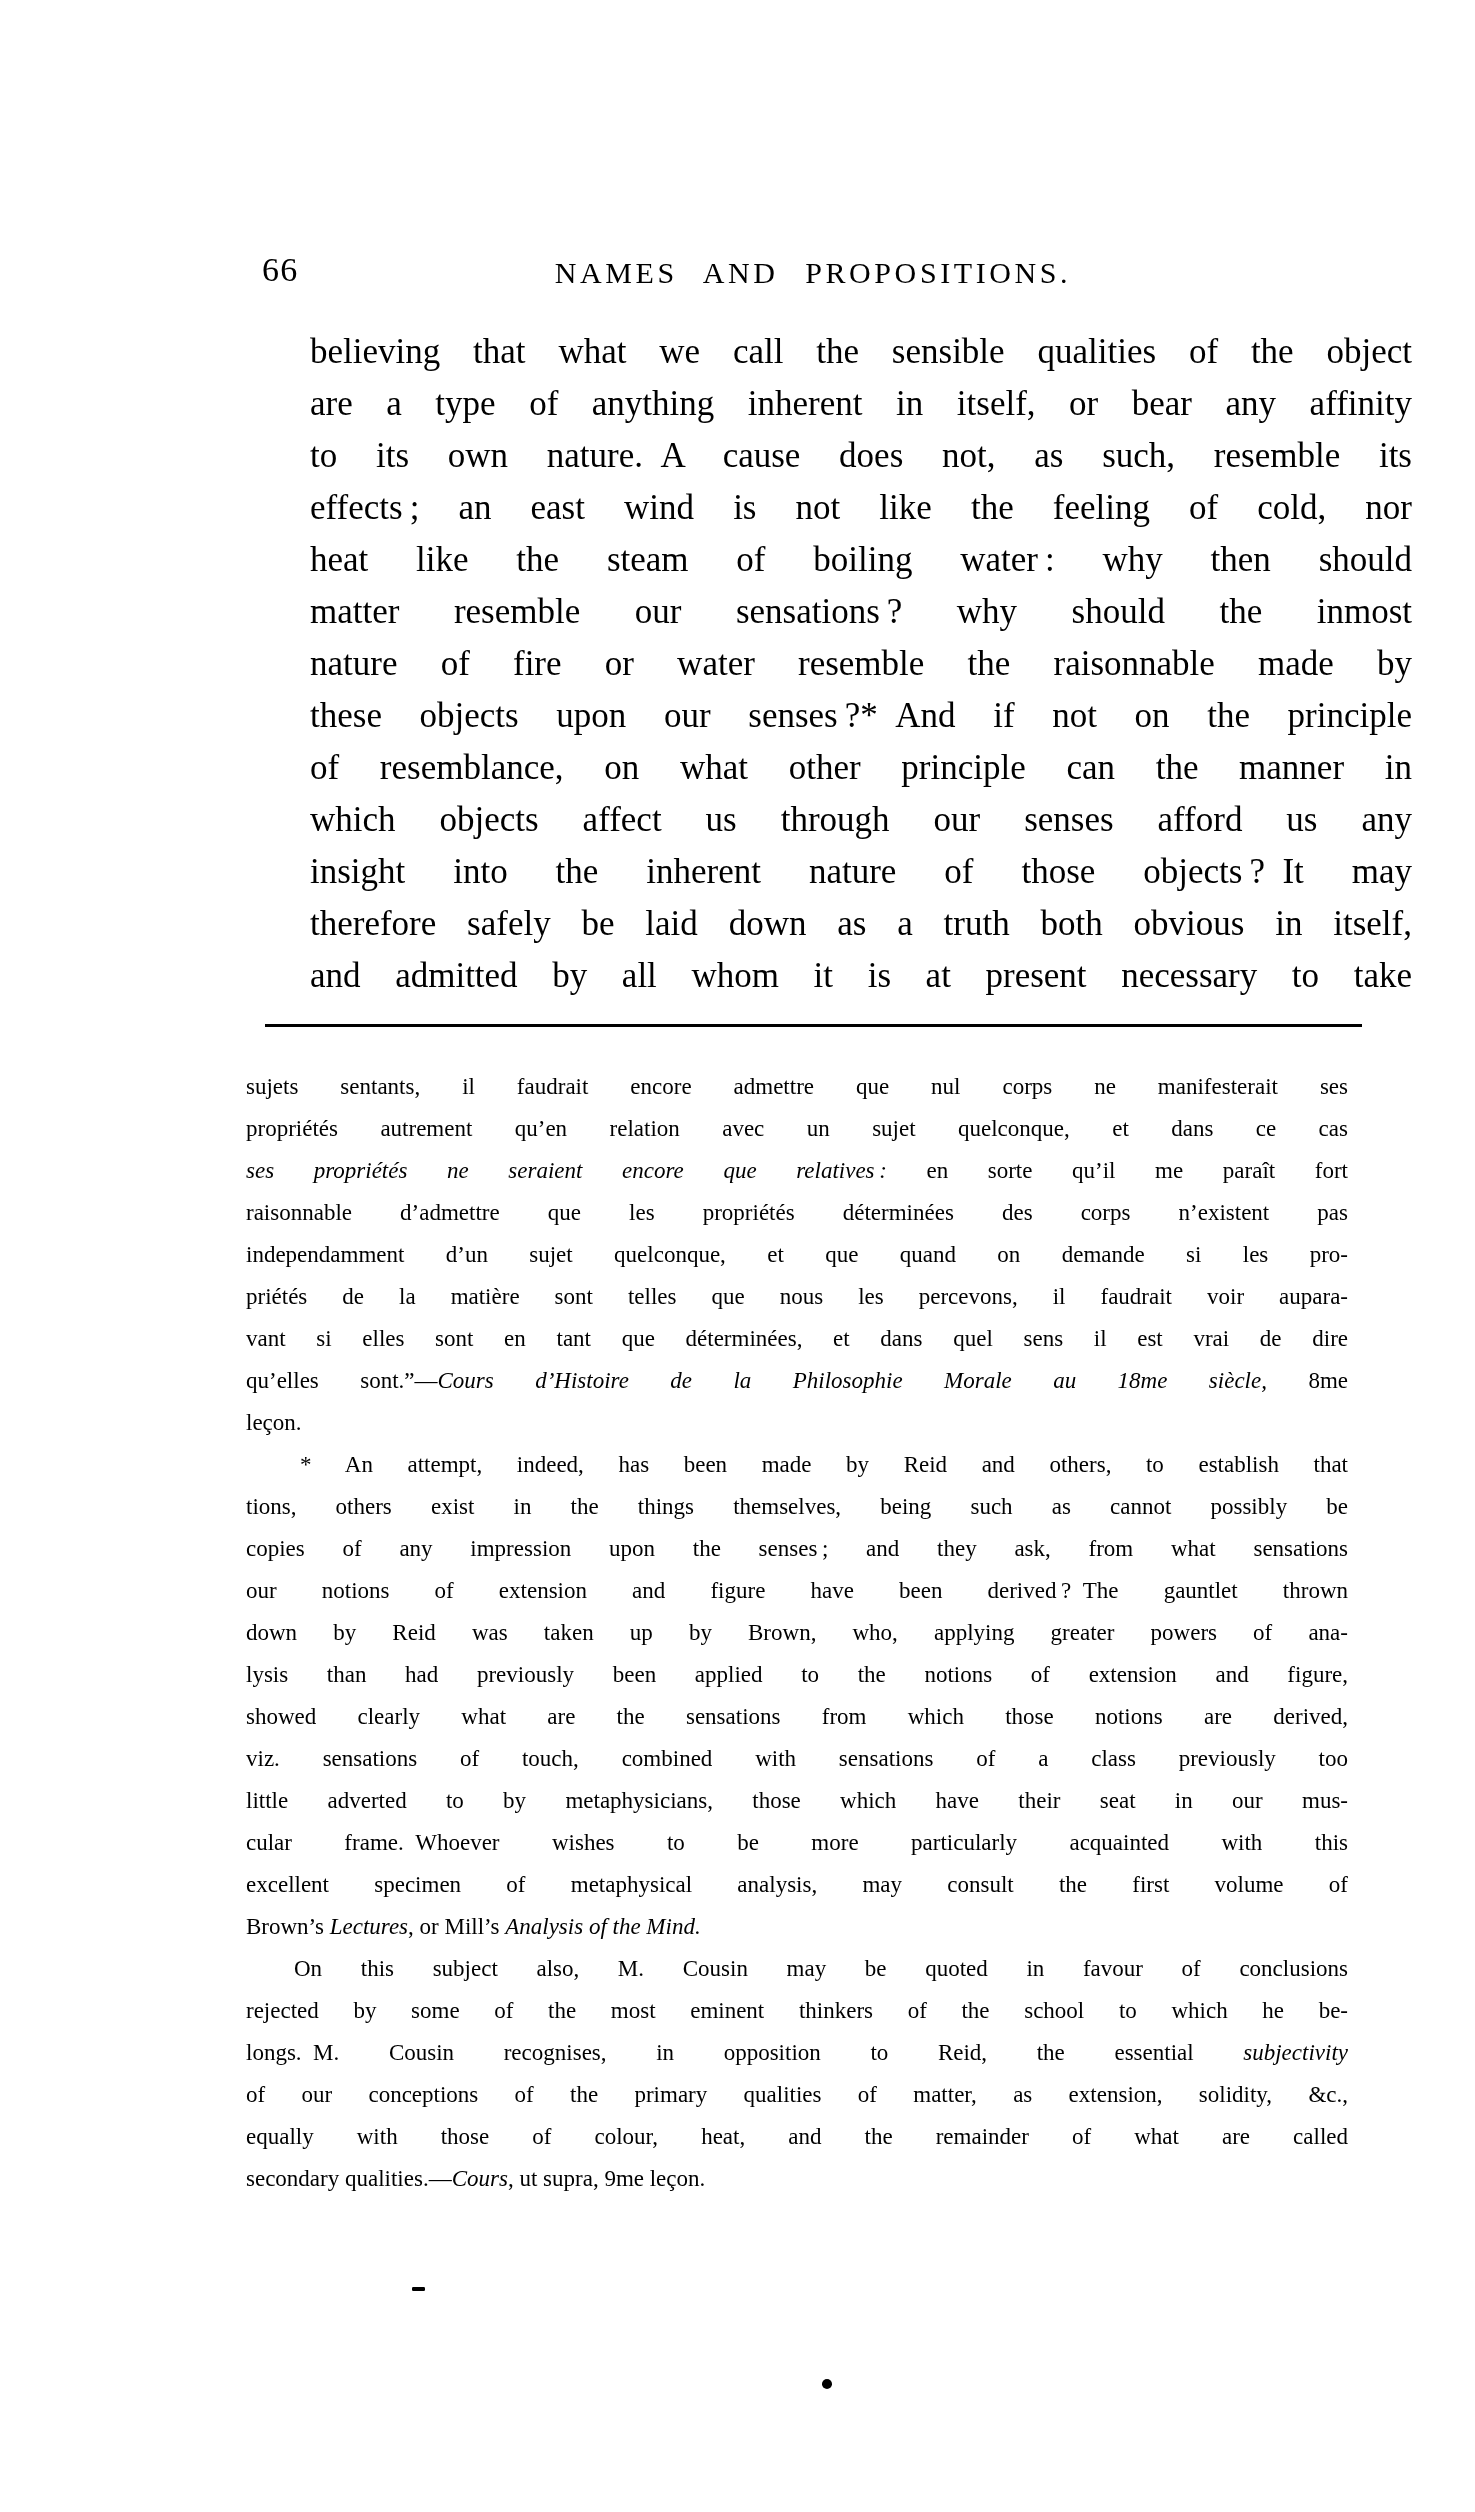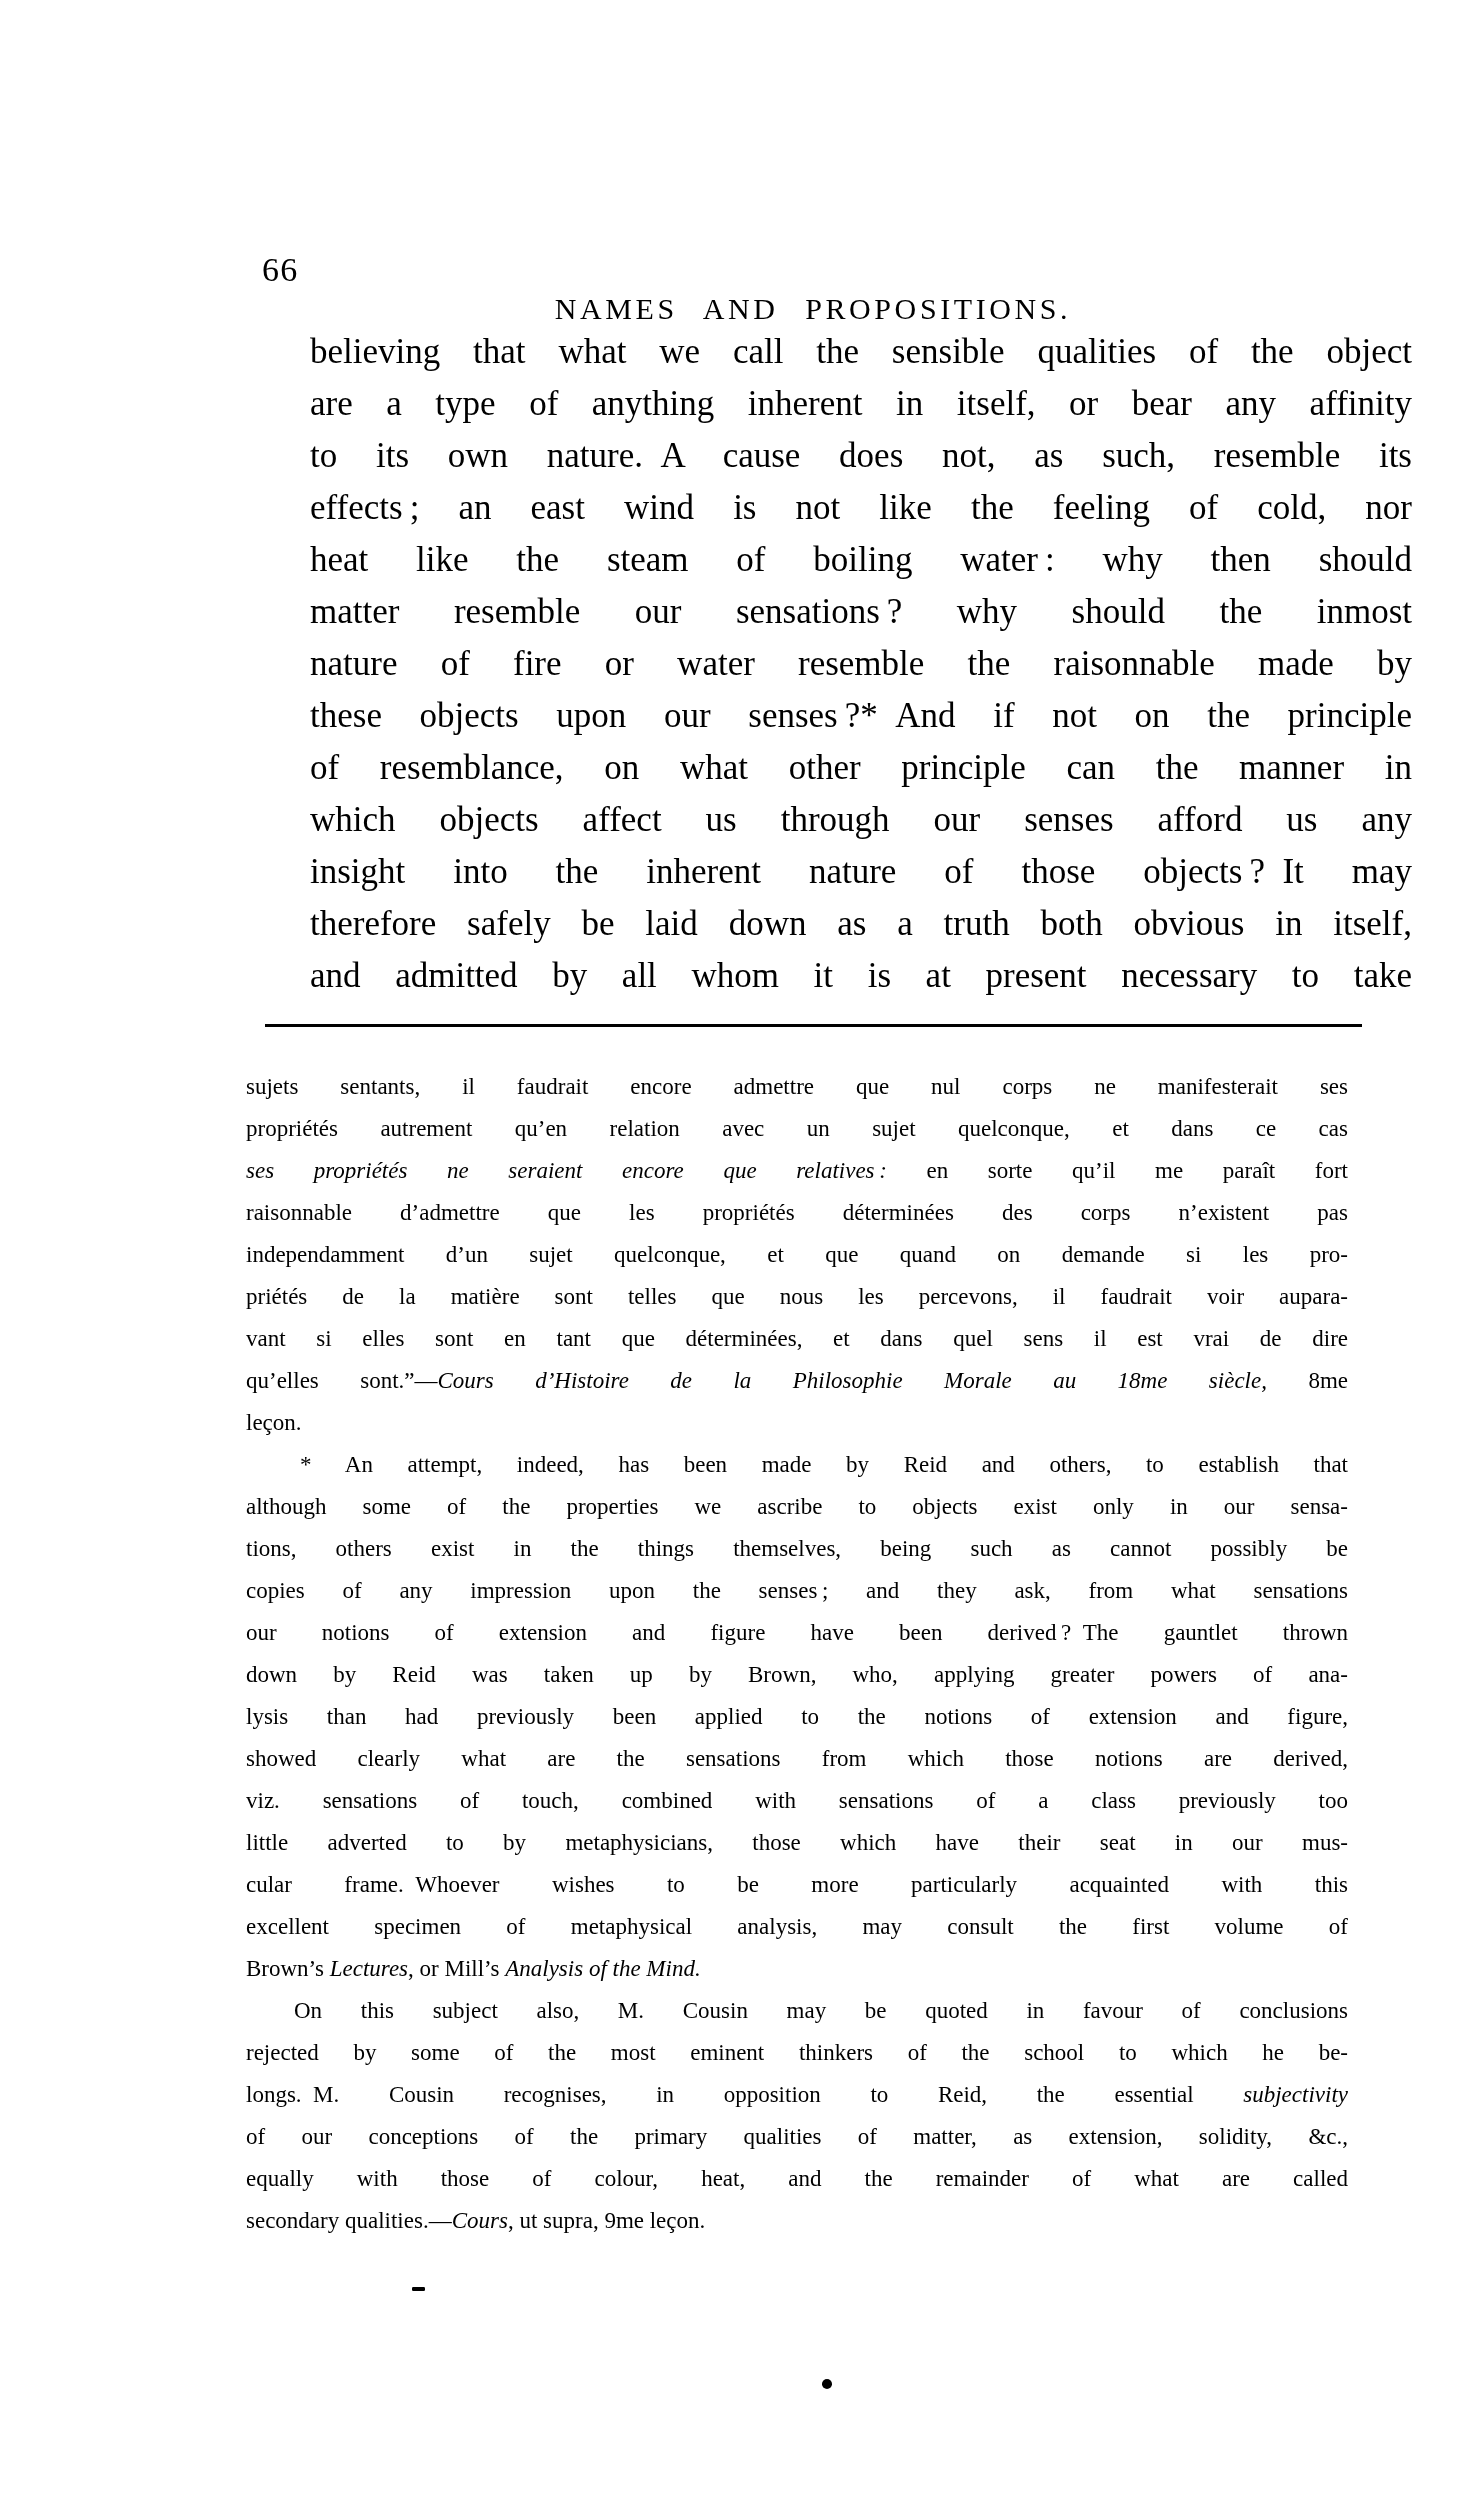--- a/index.html
+++ b/index.html
@@ -8,21 +8,20 @@
     position:relative;overflow:hidden;
     font-family:"Liberation Serif", serif;
   }
   .page{position:absolute;inset:0;padding-left:8px;}
   .running-head{position:absolute;left:262px;top:251px;width:1102px;height:43px;}
   .page-num{position:absolute;left:0;top:0;font-size:34px;line-height:37px;letter-spacing:1.2px;}
   .head-title{
     position:absolute;left:50%;top:4.8px;transform:translateX(-50%);
     font-size:30px;line-height:33px;letter-spacing:3.6px;word-spacing:15.5px;white-space:nowrap;
     font-weight:500;
-    margin-top:36px;
   }
   .main-text{position:absolute;left:275px;top:326px;width:1102px;font-size:35px;line-height:52px;margin-left:35px;}
   .footnote-rule{position:absolute;left:265px;top:1024px;width:1097px;height:3px;background:#000;}
   .footnotes{position:absolute;left:246px;top:1066px;width:1102px;font-size:23px;line-height:42px;}
   .line{text-align:justify;text-align-last:justify;white-space:normal;}
   .line.end{text-align-last:left;}
   .it{font-style:italic;}
   .ink-dash{position:absolute;left:412px;top:2287px;width:13px;height:4.2px;background:#000;border-radius:1.2px;}
   .ink-dot{position:absolute;left:822px;top:2379px;width:10px;height:9.5px;background:#000;border-radius:50%;}
 </style>
@@ -61,21 +60,20 @@
         <div class="line"><span class="it">ses propriétés ne seraient encore que relatives :</span><span> en sorte qu’il me paraît fort</span></div>
         <div class="line"><span>raisonnable d’admettre que les propriétés déterminées des corps n’existent pas</span></div>
         <div class="line"><span>independamment d’un sujet quelconque, et que quand on demande si les pro-</span></div>
         <div class="line"><span>priétés de la matière sont telles que nous les percevons, il faudrait voir aupara-</span></div>
         <div class="line"><span>vant si elles sont en tant que déterminées, et dans quel sens il est vrai de dire</span></div>
         <div class="line"><span>qu’elles sont.”—</span><span class="it">Cours d’Histoire de la Philosophie Morale au 18me siècle,</span><span> 8me</span></div>
         <div class="line end"><span>leçon.</span></div>
       </div>
     <div>
         <div class="line" style="padding-left: 54px;"><span>* An attempt, indeed, has been made by Reid and others, to establish that</span></div>
-        <div class="line"><span>although some of the properties we ascribe to objects exist only in our sensa-</span></div>
         <div class="line"><span>tions, others exist in the things themselves, being such as cannot possibly be</span></div>
         <div class="line"><span>copies of any impression upon the senses ; and they ask, from what sensations</span></div>
         <div class="line"><span>our notions of extension and figure have been derived ? The gauntlet thrown</span></div>
         <div class="line"><span>down by Reid was taken up by Brown, who, applying greater powers of ana-</span></div>
         <div class="line"><span>lysis than had previously been applied to the notions of extension and figure,</span></div>
         <div class="line"><span>showed clearly what are the sensations from which those notions are derived,</span></div>
         <div class="line"><span>viz. sensations of touch, combined with sensations of a class previously too</span></div>
         <div class="line"><span>little adverted to by metaphysicians, those which have their seat in our mus-</span></div>
         <div class="line"><span>cular frame. Whoever wishes to be more particularly acquainted with this</span></div>
         <div class="line"><span>excellent specimen of metaphysical analysis, may consult the first volume of</span></div>

